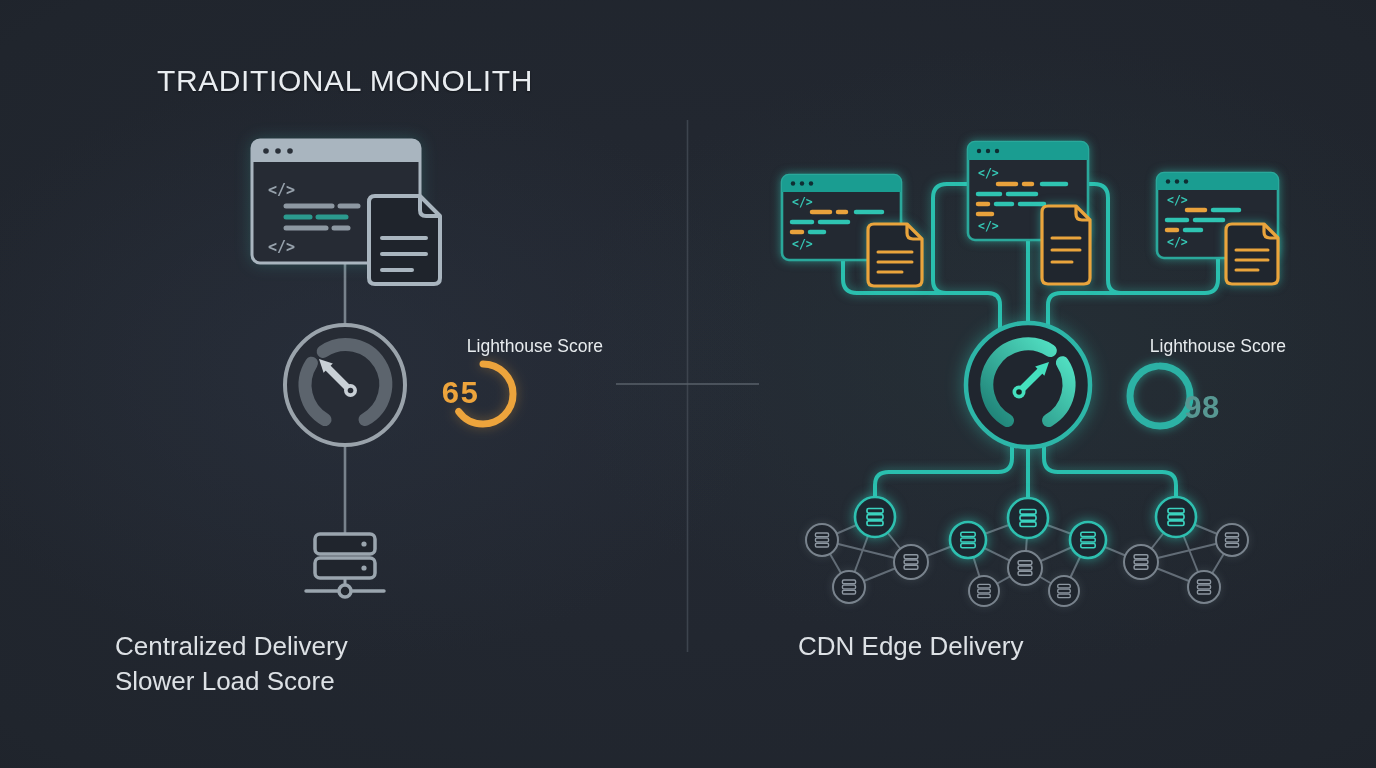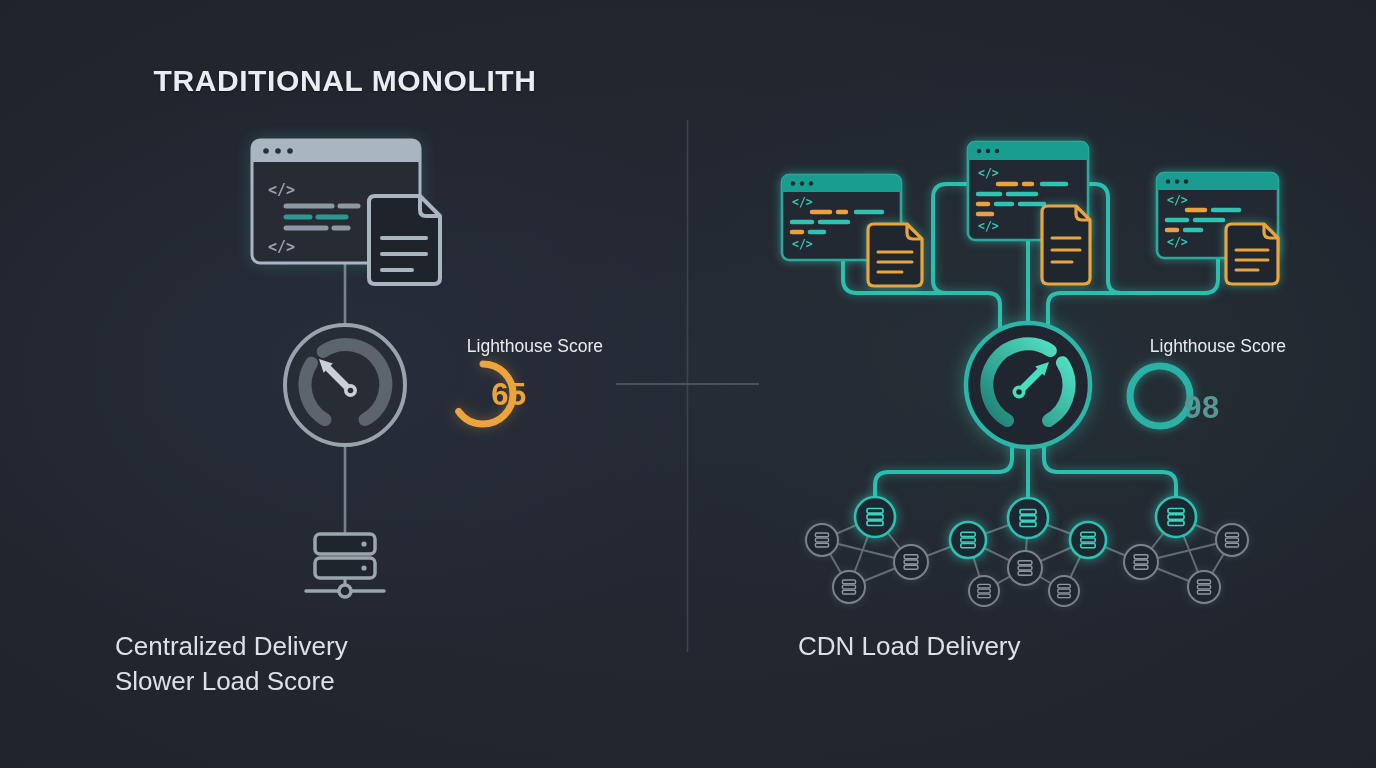--- a/index.html
+++ b/index.html
@@ -6,28 +6,28 @@
   .stage{
     position:relative;width:1376px;height:768px;overflow:hidden;
     font-family:"Liberation Sans",sans-serif;
     background:
       radial-gradient(ellipse 620px 420px at 25% 48%, rgba(44,52,66,.50), rgba(44,52,66,0) 70%),
       radial-gradient(ellipse 680px 440px at 75% 46%, rgba(40,56,60,.45), rgba(40,56,60,0) 70%),
       radial-gradient(ellipse 120% 120% at 50% 50%, #242933 0%, #20252d 55%, #181c23 100%);
   }
   svg{position:absolute;left:0;top:0;}
   .txt{position:absolute;color:#e8ebef;}
-  .title{top:64px;width:560px;text-align:center;font-size:30px;font-weight:700;letter-spacing:.6px;color:#e9edf1;text-shadow:0 1px 2px rgba(0,0,0,.5);}
+  .title{top:64px;width:560px;text-align:center;font-size:30px;font-weight:400;letter-spacing:.6px;color:#e9edf1;text-shadow:0 1px 2px rgba(0,0,0,.5);}
   .title-left{left:65px;}
   .title-right{left:752px;}
   .lh-label{top:336px;width:240px;text-align:right;font-size:17.5px;font-weight:400;color:#e7ebee;}
   .lh-left{left:363px;}
   .lh-right{left:1046px;}
   .score{top:377px;width:84px;text-align:center;font-size:31px;font-weight:700;letter-spacing:.5px;}
-  .score-left{left:467px;color:#eda43c;}
+  .score-left{left:418px;color:#eda43c;font-family:Liberation Mono, monospace;}
   .score-right{left:1160px;color:#579792;margin-top:13px;}
   .caption{top:629px;width:460px;text-align:left;font-size:26px;line-height:35px;font-weight:400;color:#dde1e5;}
   .cap-left{left:115px;}
   .cap-right{left:798px;}
 
   .glow-teal{filter:drop-shadow(0 0 5px rgba(53,216,196,.5));}
   .glow-teal-big{filter:drop-shadow(0 0 9px rgba(53,216,196,.4));}
   .glow-grey{filter:drop-shadow(0 0 8px rgba(70,200,185,.22));}
   .glow-orange{filter:drop-shadow(0 0 6px rgba(236,164,61,.35));}
   .node-teal circle{fill:#1c2831;stroke:#2ec0b0;stroke-width:2.6;}
@@ -324,16 +324,16 @@
 <div class="txt lh-label lh-right">Lighthouse Score</div>
 
 <div class="txt score score-left">65</div>
 <div class="txt score score-right">98</div>
 
 <div class="txt caption cap-left">
   <div>Centralized Delivery</div>
   <div>Slower Load Score</div>
 </div>
 <div class="txt caption cap-right">
-  <div>CDN Load Delivery</div>
+  <div>CDN Edge Delivery</div>
 </div>
 
 </div>
 
 </body></html>

